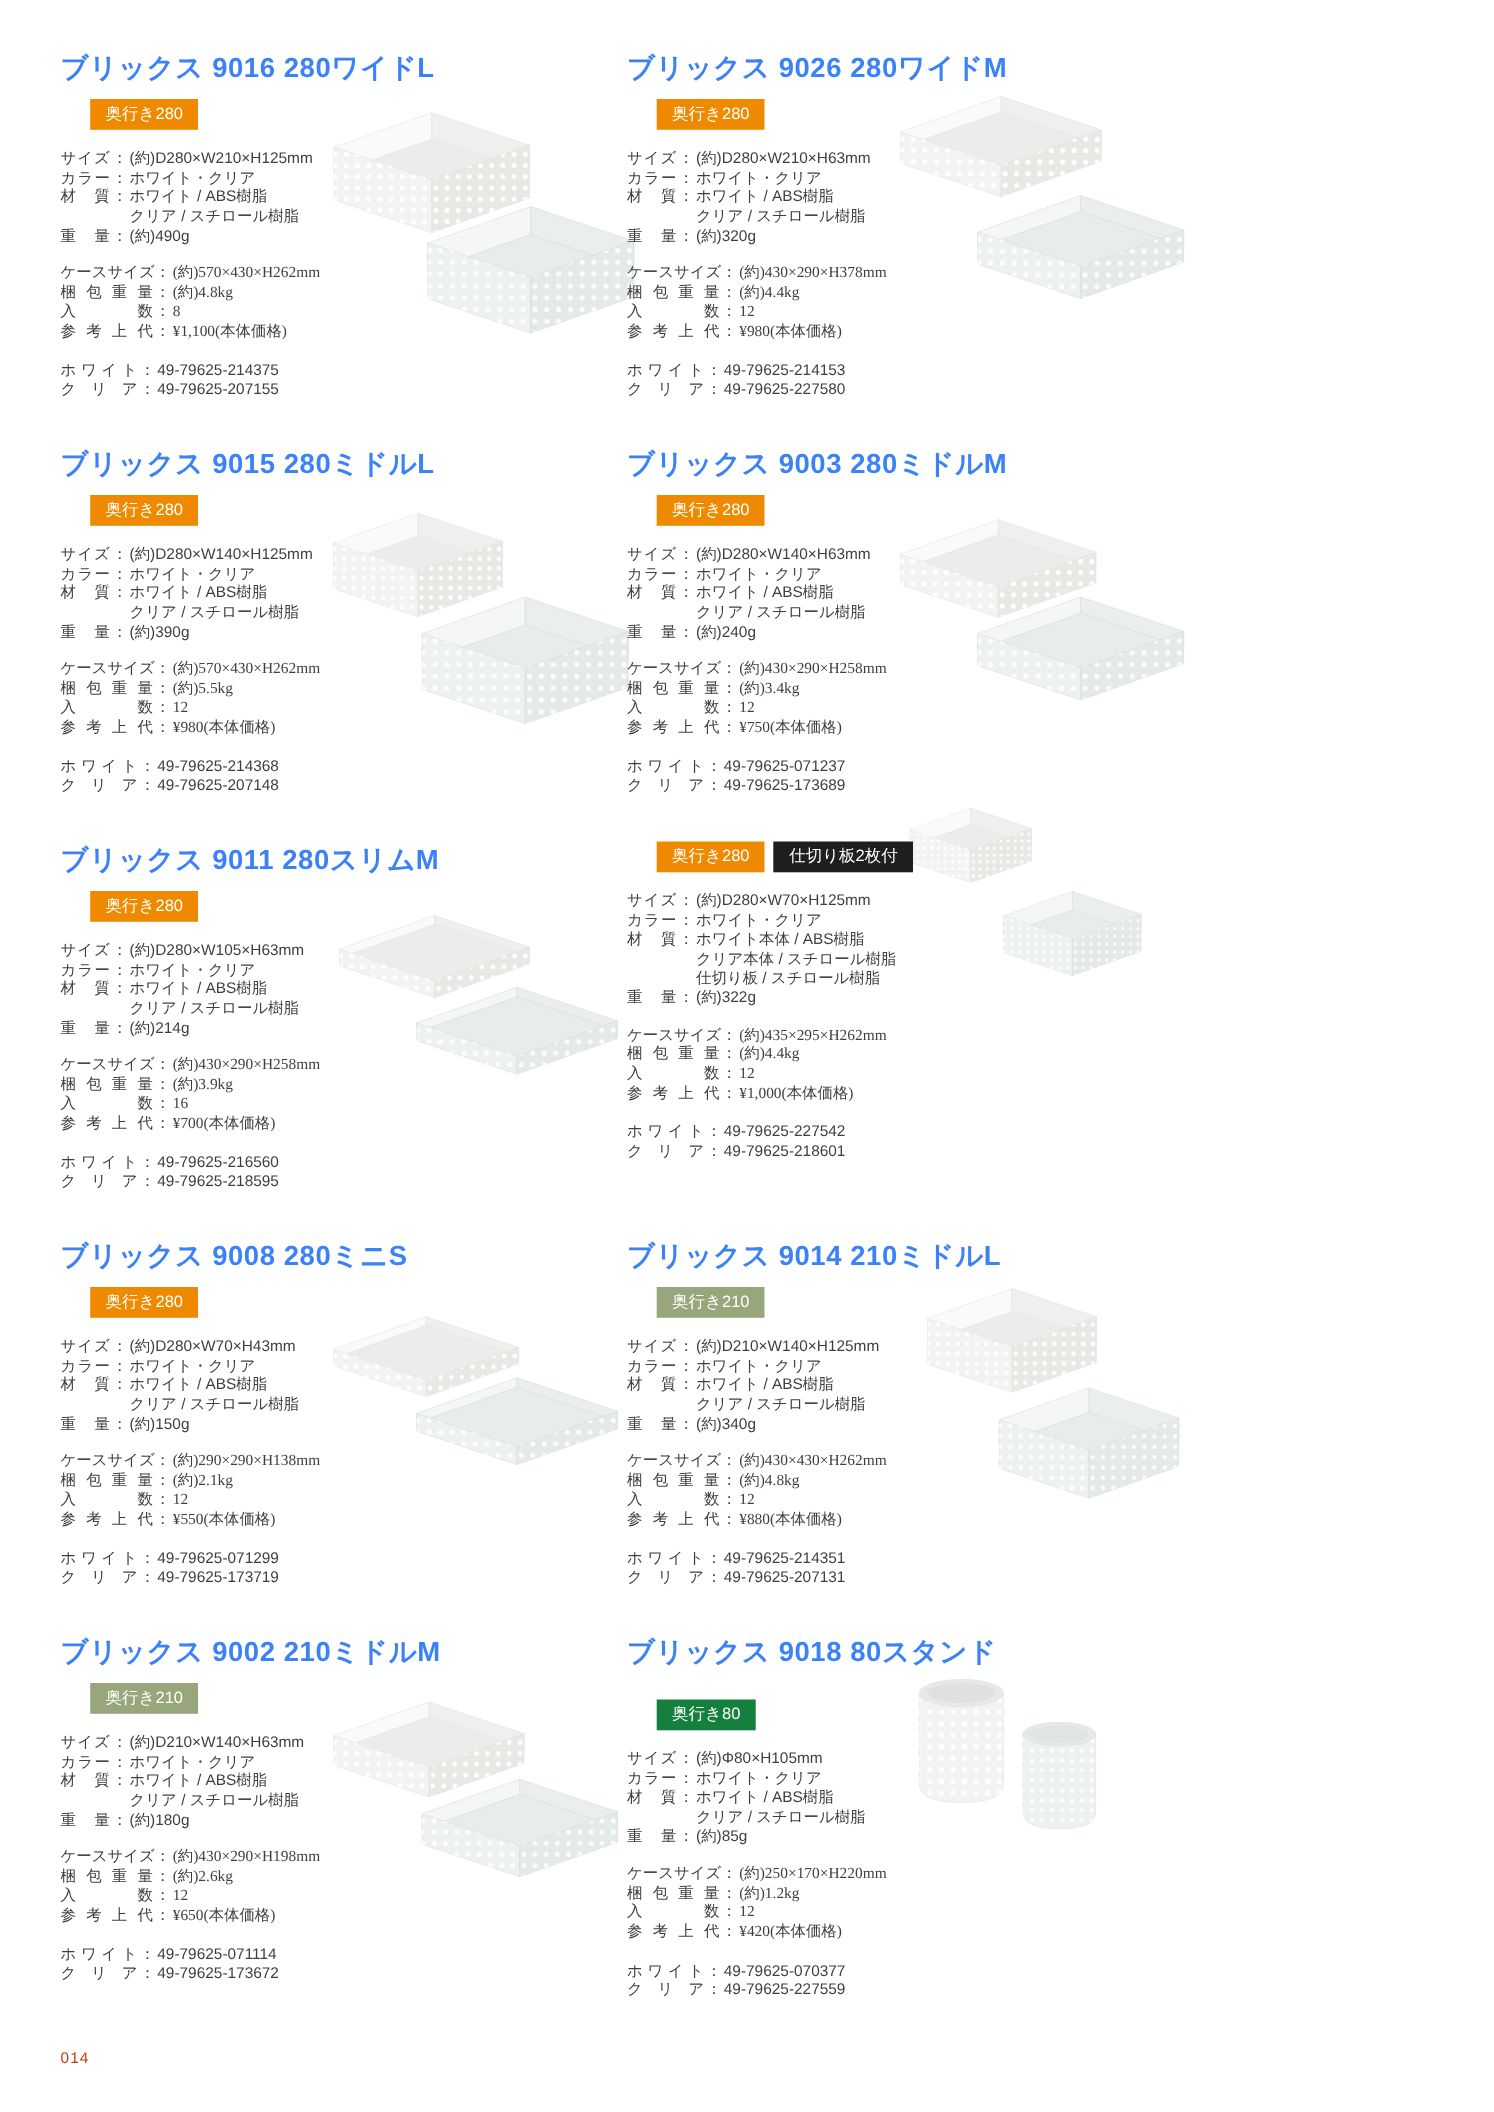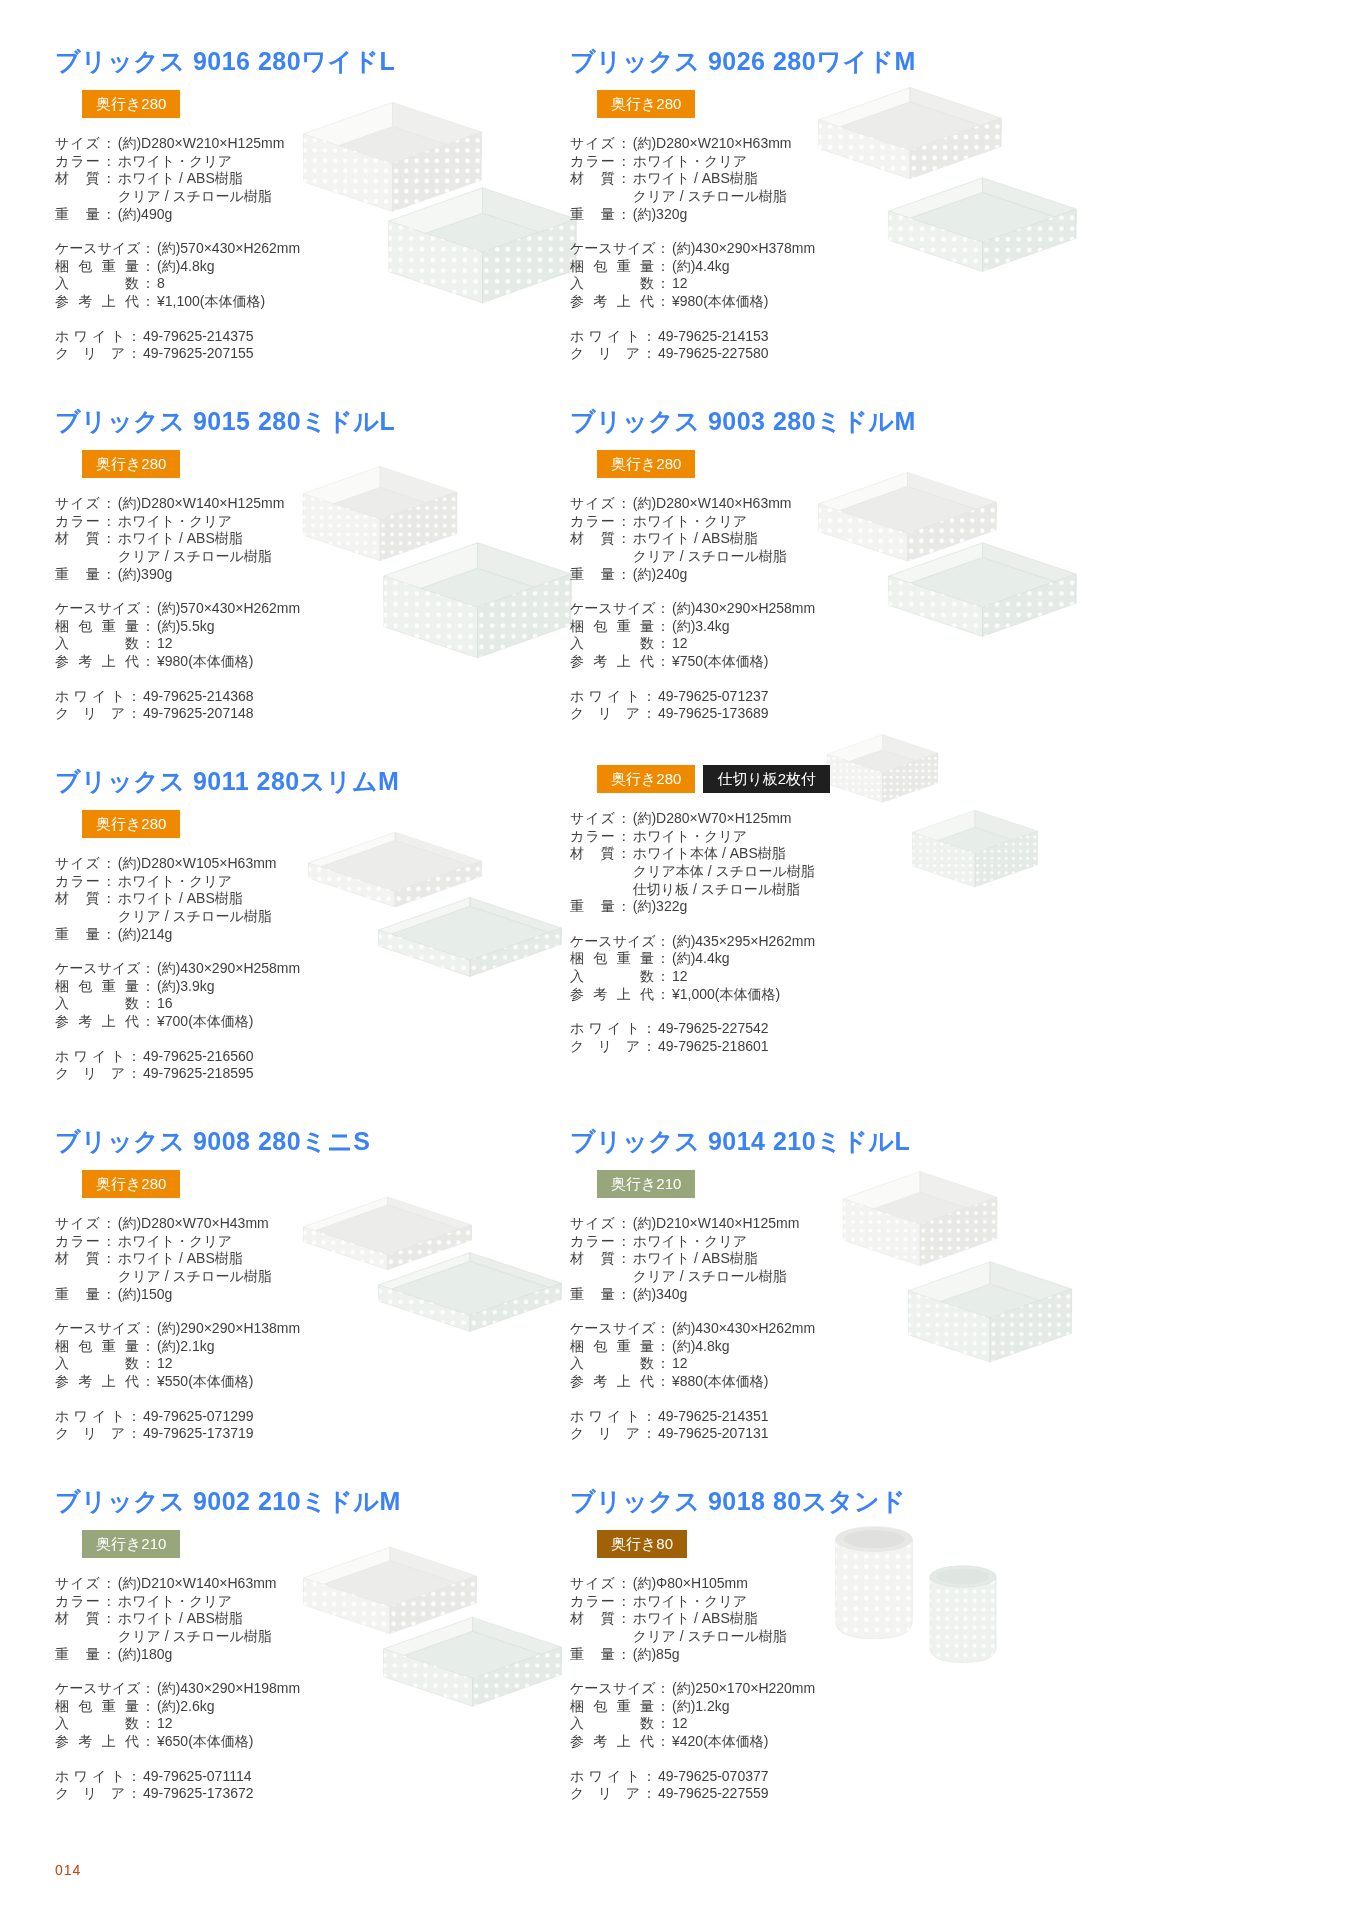--- a/index.html
+++ b/index.html
@@ -17,21 +17,21 @@
     font-size:25px;font-weight:bold;color:#3b82f6;margin:0 0 12px 0;
     letter-spacing:0.5px;position:relative;z-index:2;white-space:nowrap;
   }
   .badges{display:flex;gap:8px;margin:0 0 14px 0;position:relative;z-index:2;padding-left:27px;}
   .badge{
     color:#ffffff;font-size:15px;line-height:1;padding:6px 14px 7px 14px;
     display:inline-block;
   }
   .specs,.case,.codes{position:relative;z-index:2;margin-top:17px;}
   .specs{margin-bottom:10px;}
-  .case{margin-bottom:13px;}
+  .case{margin-bottom:13px;font-family:Liberation Serif, serif;}
   .row{font-size:14px;line-height:1.26;white-space:nowrap;color:#3f3f3f;}
   .lbl{display:inline-block;text-align:justify;text-align-last:justify;}
   .w3{width:3.2em;}
   .w6{width:6em;}
   .w5{width:5em;}
   .colon{padding:0 2px 0 2px;}
   .cont .lbl,.cont .colon{visibility:hidden;}
   
   .img-area{position:absolute;top:35px;right:10px;width:260px;height:290px;z-index:1;}
   .imgW,.imgC{position:absolute;display:block;}
@@ -499,21 +499,21 @@
             <polygon points="4,42 100,74 100,104 4,72" fill="url(#dotsC)"></polygon>
             <polygon points="100,74 196,40 196,70 100,104" fill="url(#dotsC)"></polygon>
           </svg>
         </span>
     </div>
   </section>
 
   <section class="product p10">
     <h2 class="title">ブリックス 9018  80スタンド</h2>
     <div class="badges">
-      <span class="badge" style="background: #a16207;">奥行き80</span>
+      <span class="badge" style="background: #15803d; margin-top: 15px;">奥行き80</span>
     </div>
     <div class="specs">
         <div class="row"><span class="lbl w3">サイズ</span><span class="colon">：</span><span class="val">(約)Φ80×H105mm</span></div>
         <div class="row"><span class="lbl w3">カラー</span><span class="colon">：</span><span class="val">ホワイト・クリア</span></div>
         <div class="row"><span class="lbl w3">材質</span><span class="colon">：</span><span class="val">ホワイト / ABS樹脂</span></div>
         <div class="row cont"><span class="lbl w3"></span><span class="colon">：</span><span class="val">クリア / スチロール樹脂</span></div>
         <div class="row"><span class="lbl w3">重量</span><span class="colon">：</span><span class="val">(約)85g</span></div>
       </div>
     <div class="case">
         <div class="row"><span class="lbl w6">ケースサイズ</span><span class="colon">：</span><span class="val">(約)250×170×H220mm</span></div>

